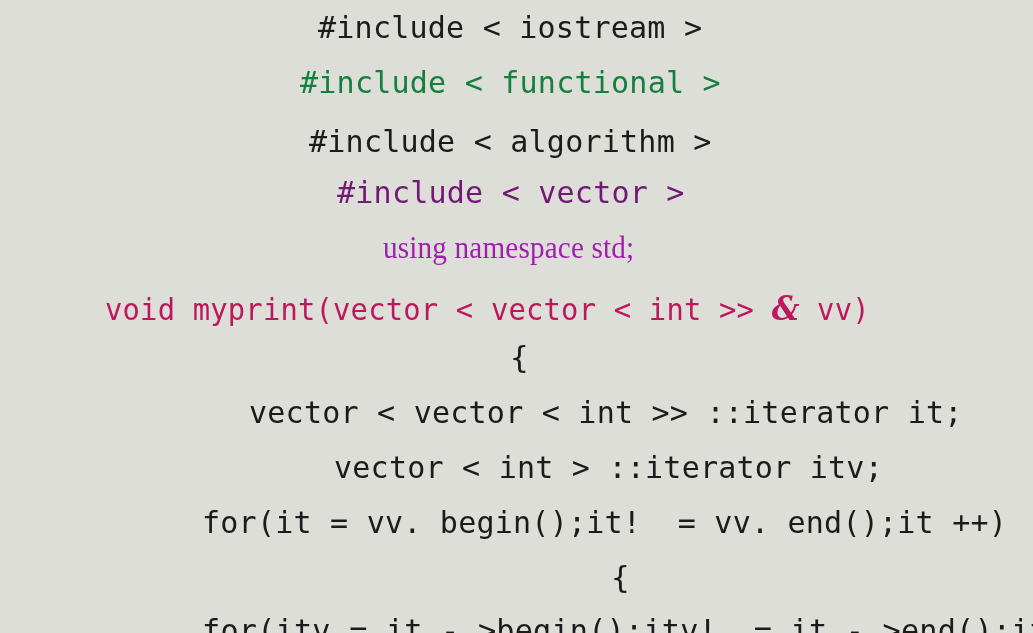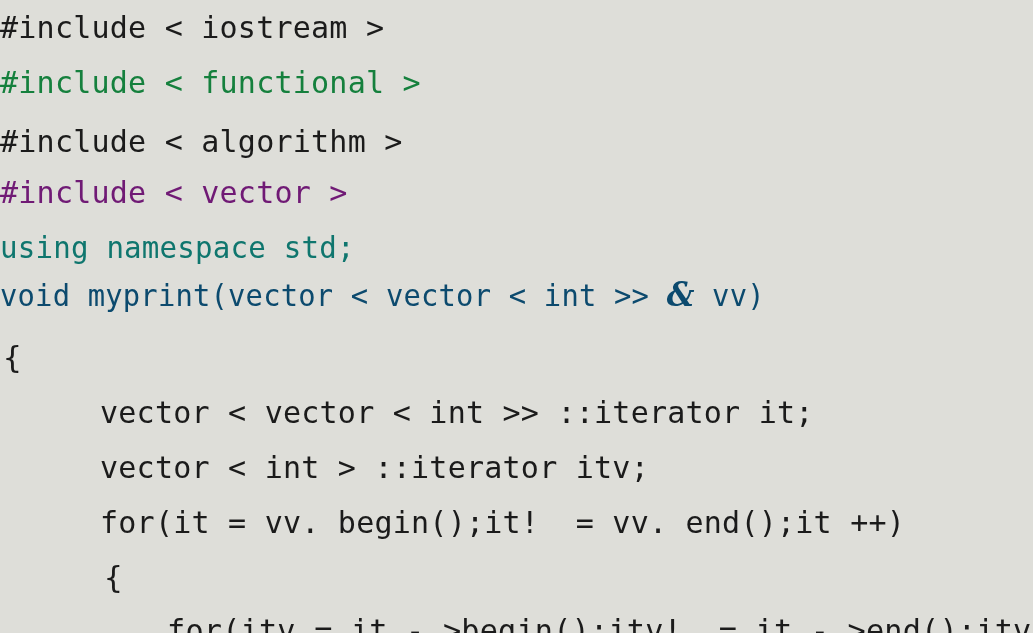--- a/index.html
+++ b/index.html
@@ -44,28 +44,28 @@
     font-size: 33px;
   }
   .ind1 { padding-left: 100px; }
   .ind2 { padding-left: 167px; }
   .indbrace1 { padding-left: 3px; }
   .indbrace2 { padding-left: 104px; }
 </style>
 </head>
 <body style="background: rgb(222, 222, 217);">
 
-<div id="page" style="background: rgb(222, 222, 217);">
+<div id="page" style="background: rgb(222, 222, 217); text-align: center;">
   <div id="code-block">
       <div class="code-line " style="top: 0px; color: rgb(27, 27, 27);"><span class="txt" style="transform: scaleX(0.97);">#include &lt; iostream &gt;</span></div>
       <div class="code-line " style="top: 55px; color: #15803d;"><span class="txt" style="transform: scaleX(0.97);">#include &lt; functional &gt;</span></div>
       <div class="code-line " style="top: 114px; color: rgb(27, 27, 27);"><span class="txt" style="transform: scaleX(0.97);">#include &lt; algorithm &gt;</span></div>
       <div class="code-line " style="top: 165px; color: #701a75;"><span class="txt" style="transform: scaleX(0.97);">#include &lt; vector &gt;</span></div>
-      <div class="code-line " style="top: 220px; color: #0f766e;"><span class="txt" style="transform: scaleX(0.94);">using namespace std;</span></div>
-      <div class="code-line " style="top: 267px; color: #0c4a6e;"><span class="txt" style="transform: scaleX(0.93);"><span>void myprint(vector &lt; vector &lt; int &gt;&gt; </span><span class="amp">&amp;</span><span> vv)</span></span></div>
+      <div class="code-line " style="top: 220px; color: #a21caf; font-family: Liberation Serif, serif;"><span class="txt" style="transform: scaleX(0.94);">using namespace std;</span></div>
+      <div class="code-line " style="top: 281px; color: #be185d;"><span class="txt" style="transform: scaleX(0.93);"><span>void myprint(vector &lt; vector &lt; int &gt;&gt; </span><span class="amp">&amp;</span><span> vv)</span></span></div>
       <div class="code-line indbrace1" style="top: 330px; color: rgb(27, 27, 27);"><span class="txt">{</span></div>
       <div class="code-line ind1" style="top: 385px; color: rgb(27, 27, 27);"><span class="txt" style="transform: scaleX(0.97);">vector &lt; vector &lt; int &gt;&gt; ::iterator it;</span></div>
       <div class="code-line ind1" style="top: 440px; color: rgb(27, 27, 27);"><span class="txt" style="transform: scaleX(0.97);">vector &lt; int &gt; ::iterator itv;</span></div>
       <div class="code-line ind1" style="top: 495px; color: rgb(27, 27, 27);"><span class="txt" style="transform: scaleX(0.97);">for(it = vv. begin();it!  = vv. end();it ++)</span></div>
       <div class="code-line indbrace2" style="top: 550px; color: rgb(27, 27, 27);"><span class="txt">{</span></div>
       <div class="code-line ind2" style="top: 603px; color: rgb(27, 27, 27);"><span class="txt" style="transform: scaleX(0.975);">for(itv = it - &gt;begin();itv!  = it - &gt;end();itv ++)</span></div>
     </div>
 </div>
 
 </body></html>

